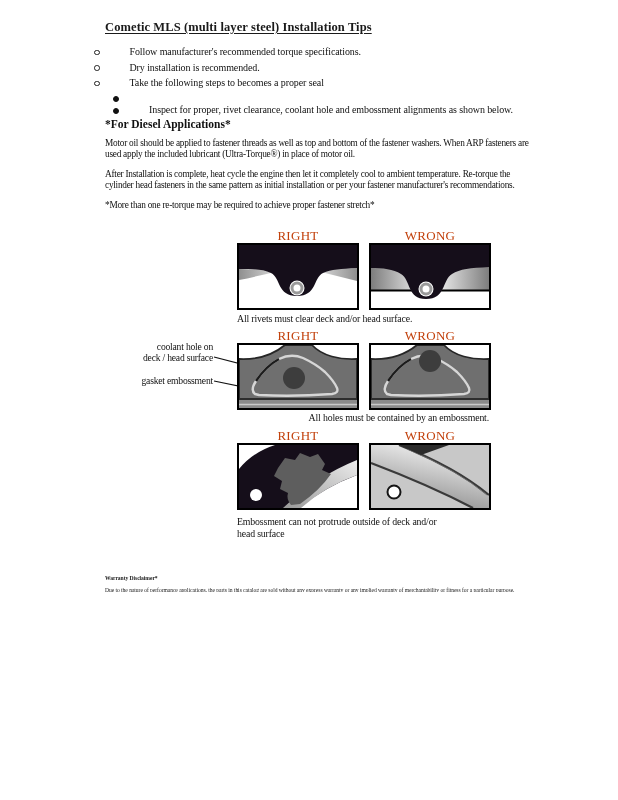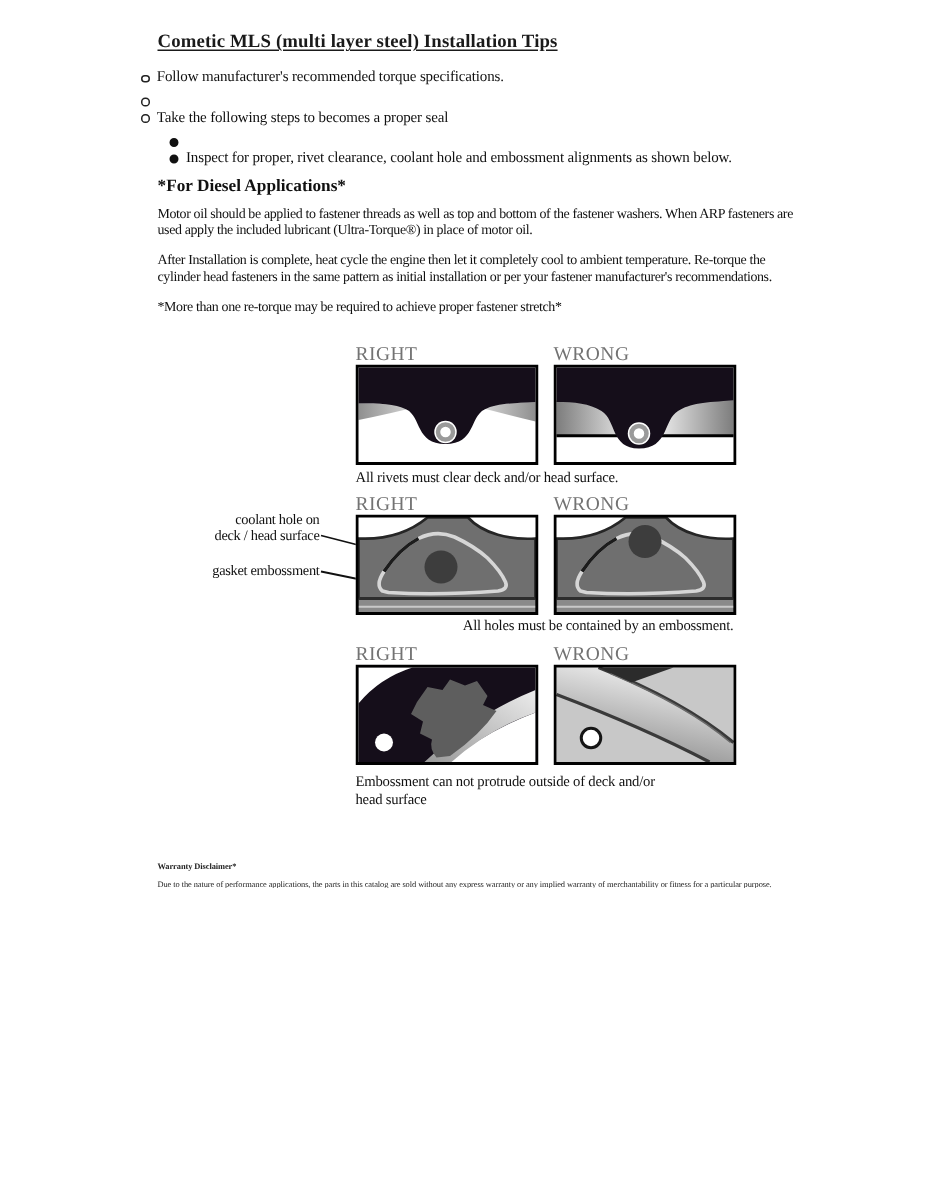--- a/index.html
+++ b/index.html
@@ -3,31 +3,31 @@
 <meta charset="utf-8">
 <style>
   html,body{margin:0;padding:0;background:#fff;}
   .page{position:relative;width:618px;height:592px;background:#ffffff;
         font-family:Liberation Serif, serif;color:#1a1a1a;overflow:hidden;}
 
   .title{position:absolute;left:105px;top:20px;font-size:12.5px;font-weight:bold;
          text-decoration:underline;text-underline-offset:2px;letter-spacing:0.1px;}
 
   .bullets{position:absolute;left:94px;top:44px;width:470px;font-size:10px;letter-spacing:-0.1px;color:#111;}
-  .bullet-row{display:flex;line-height:15.5px;white-space:pre-wrap;}
+  .bullet-row{display:flex;line-height:15.5px;white-space:pre-wrap;gap:25px;}
   .bullet-row.sub{margin-left:19px;}
   .mk{flex:none;width:3.5px;height:3.5px;border-radius:50%;margin:5.5px 5px 0 0;}
   .mk.open{border:1px solid #222;background:#fff;}
   .mk.fill{background:#111;border:1px solid #111;width:4px;height:4px;}
 
   .diesel{position:absolute;left:105px;top:118px;width:424px;color:#111;}
   .diesel .dz-head{font-size:11.5px;font-weight:bold;margin:0 0 8px 0;}
   .diesel p{font-size:9.3px;line-height:10.5px;letter-spacing:-0.25px;margin:0 0 10px 0;}
 
-  .dg-label{position:absolute;width:122px;font-size:13px;color:#737373;letter-spacing:0.3px;}
+  .dg-label{position:absolute;width:122px;text-align:center;font-size:13px;color:#c2410c;letter-spacing:0.3px;}
   .panel{position:absolute;width:122px;height:67px;}
   .panel svg{display:block;width:100%;height:100%;}
   .caption{position:absolute;font-size:9.8px;letter-spacing:-0.15px;color:#111;}
   #caption-row1{left:237px;top:313px;width:270px;}
   #caption-row2{left:237px;top:412px;width:252px;text-align:right;}
   #caption-row3{left:237px;top:516px;width:218px;line-height:11.5px;}
 
   .callout{position:absolute;font-size:9.6px;letter-spacing:-0.2px;text-align:right;
            color:#111;line-height:11px;width:133px;left:80px;}
   #callout-coolant{top:341px;white-space:pre-line;}
@@ -48,20 +48,21 @@
 
   <div class="title">Cometic MLS (multi layer steel) Installation Tips</div>
 
   <div class="bullets">
     <div class="bullet-row">
       <span class="mk open"></span>
       <span>Follow manufacturer's recommended torque specifications.</span>
     </div>
     <div class="bullet-row">
       <span class="mk open"></span>
+      <span>Dry installation is recommended.</span>
     </div>
     <div class="bullet-row">
       <span class="mk open"></span>
       <span>Take the following steps to becomes a proper seal</span>
     </div>
     <div class="bullet-row sub">
       <span class="mk fill"></span>
     </div>
     <div class="bullet-row sub">
       <span class="mk fill"></span>

